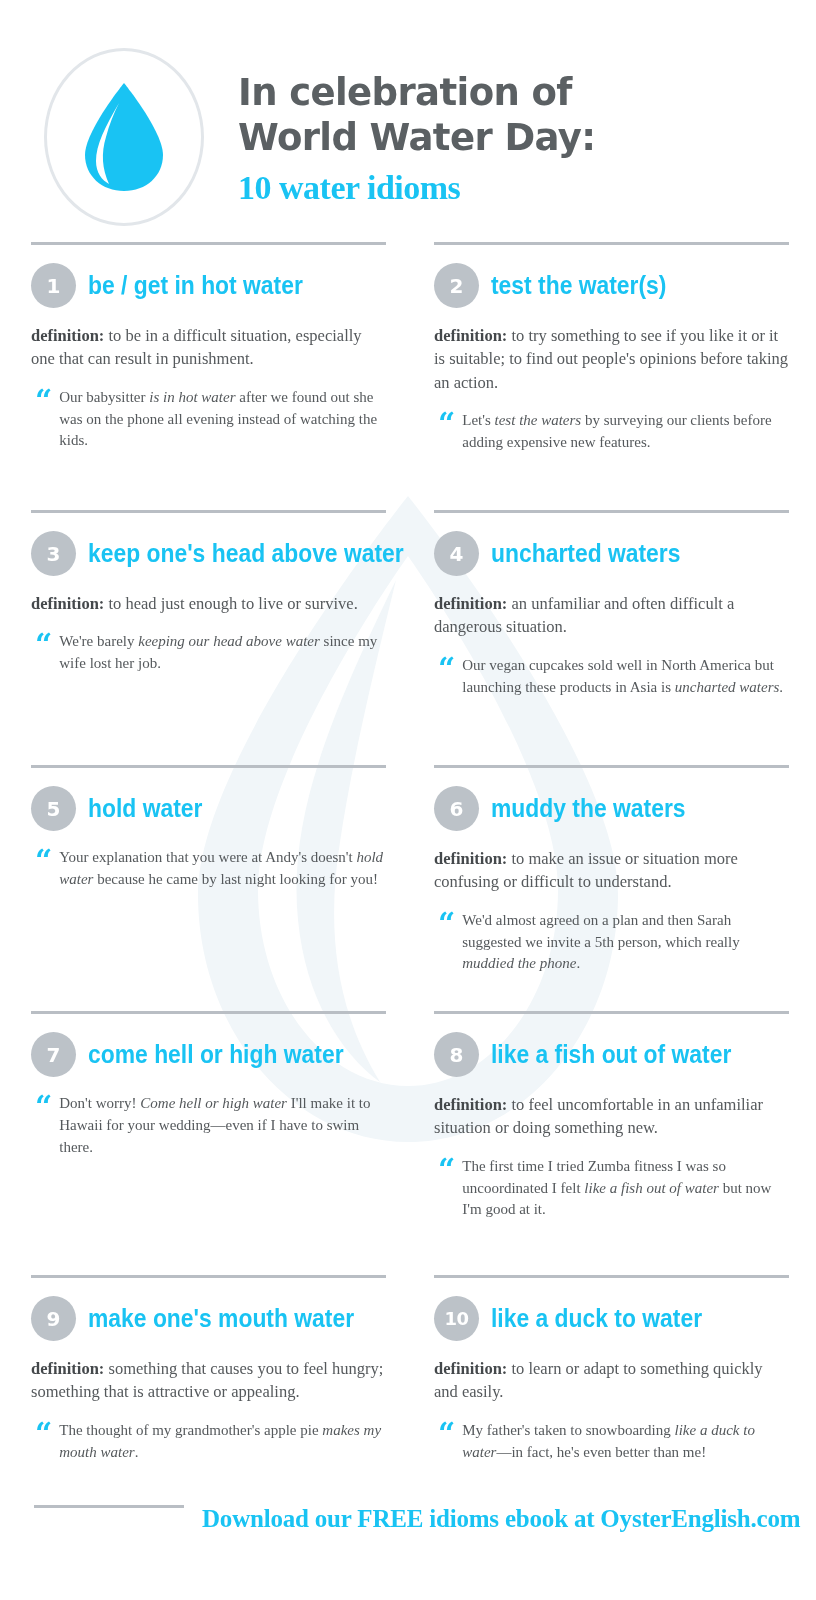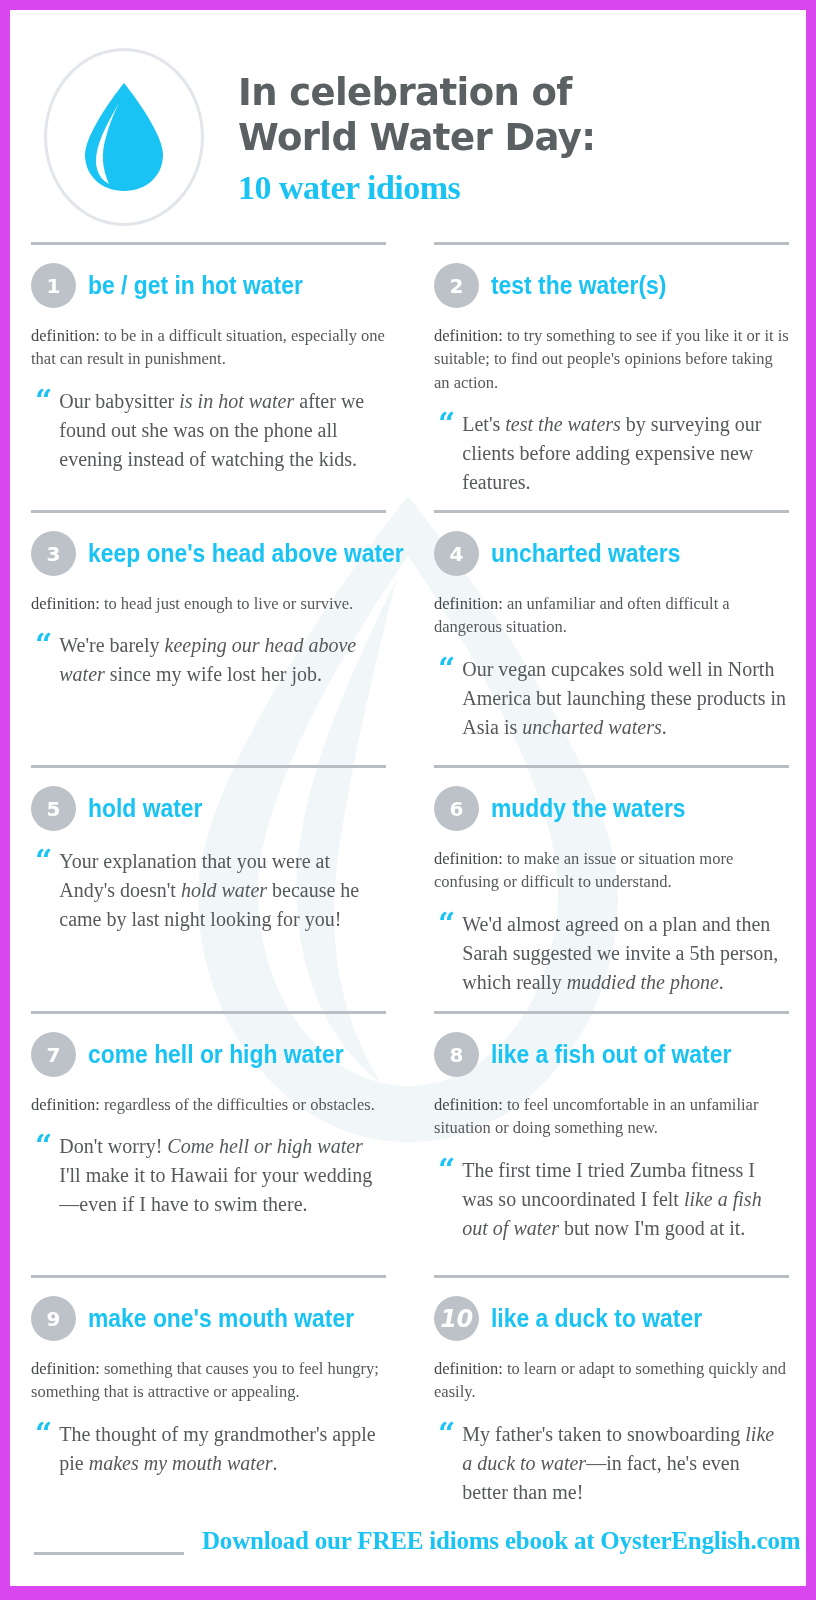--- a/index.html
+++ b/index.html
@@ -9,21 +9,21 @@
     height: 1600px;
     background: #b9bec4;
     font-family: "Liberation Serif", serif;
     overflow: hidden;
   }
 
   .infographic {
     position: relative;
     width: 816px;
     height: 1600px;
-    background: #d946ef;
+    background: #ffffff;
     padding: 10px 10px 14px 10px;
   }
 
   .sheet {
     position: relative;
     width: 796px;
     height: 1576px;
     background: #ffffff;
     overflow: hidden;
   }
@@ -121,74 +121,74 @@
     background: #bcc2c8;
     color: #ffffff;
     font-family: "DejaVu Sans", sans-serif;
     font-weight: bold;
     font-size: 20px;
     display: flex;
     align-items: center;
     justify-content: center;
     line-height: 1;
   }
-  .num-badge.wide { font-size: 24px; letter-spacing: -0.5px; font-style: italic; }
+  .num-badge.wide { font-size: 18px; letter-spacing: -0.5px; }
 
   .idiom-title {
     font-family: "Liberation Sans Narrow", "Liberation Sans", sans-serif;
     font-weight: bold;
     font-size: 26px;
     color: #19c3f3;
     line-height: 1.05;
     transform: scaleX(0.88);
     transform-origin: left center;
     white-space: nowrap;
   }
 
   .definition {
     font-family: "Liberation Serif", serif;
     font-size: 16.5px;
     line-height: 1.42;
     color: #55595c;
     margin-bottom: 16px;
   }
   .definition .def-label {
-    font-weight: normal;
+    font-weight: bold;
     color: #44484b;
   }
 
   .example {
     display: flex;
     gap: 9px;
     padding-left: 4px;
   }
   .quote-mark {
     flex: 0 0 auto;
     font-family: "DejaVu Serif", serif;
     font-weight: bold;
     font-size: 30px;
     line-height: 0.78;
     color: #19c3f3;
     letter-spacing: -2px;
     margin-top: 2px;
   }
   .example-text {
     font-family: "Liberation Serif", serif;
-    font-size: 20px;
+    font-size: 15px;
     line-height: 1.45;
     color: #55595c;
   }
   .example-text i { font-style: italic; }
 
   
   .footer {
     position: relative;
     z-index: 2;
     display: flex;
-    align-items: flex-end;
+    align-items: flex-start;
     gap: 18px;
     padding: 20px 20px 0 24px;
   }
   .footer-rule {
     height: 3px;
     background: #b9bec4;
     width: 150px;
     flex: 0 0 auto;
   }
   .footer-text {
@@ -325,24 +325,20 @@
       </div>
     </div>
 
     <div class="grid row4">
       <div class="card">
         <div class="card-rule"></div>
         <div class="card-head">
           <div class="num-badge">7</div>
           <div class="idiom-title">come hell or high water</div>
         </div>
-        <div class="definition">
-          <span class="def-label">definition:</span>
-          <span>regardless of the difficulties or obstacles.</span>
-        </div>
         <div class="example">
           <span class="quote-mark">“</span>
           <span class="example-text">Don't worry! <i>Come hell or high water</i> I'll make it to Hawaii for your wedding—even if I have to swim there.</span>
         </div>
       </div>
 
       <div class="card">
         <div class="card-rule"></div>
         <div class="card-head">
           <div class="num-badge">8</div>

